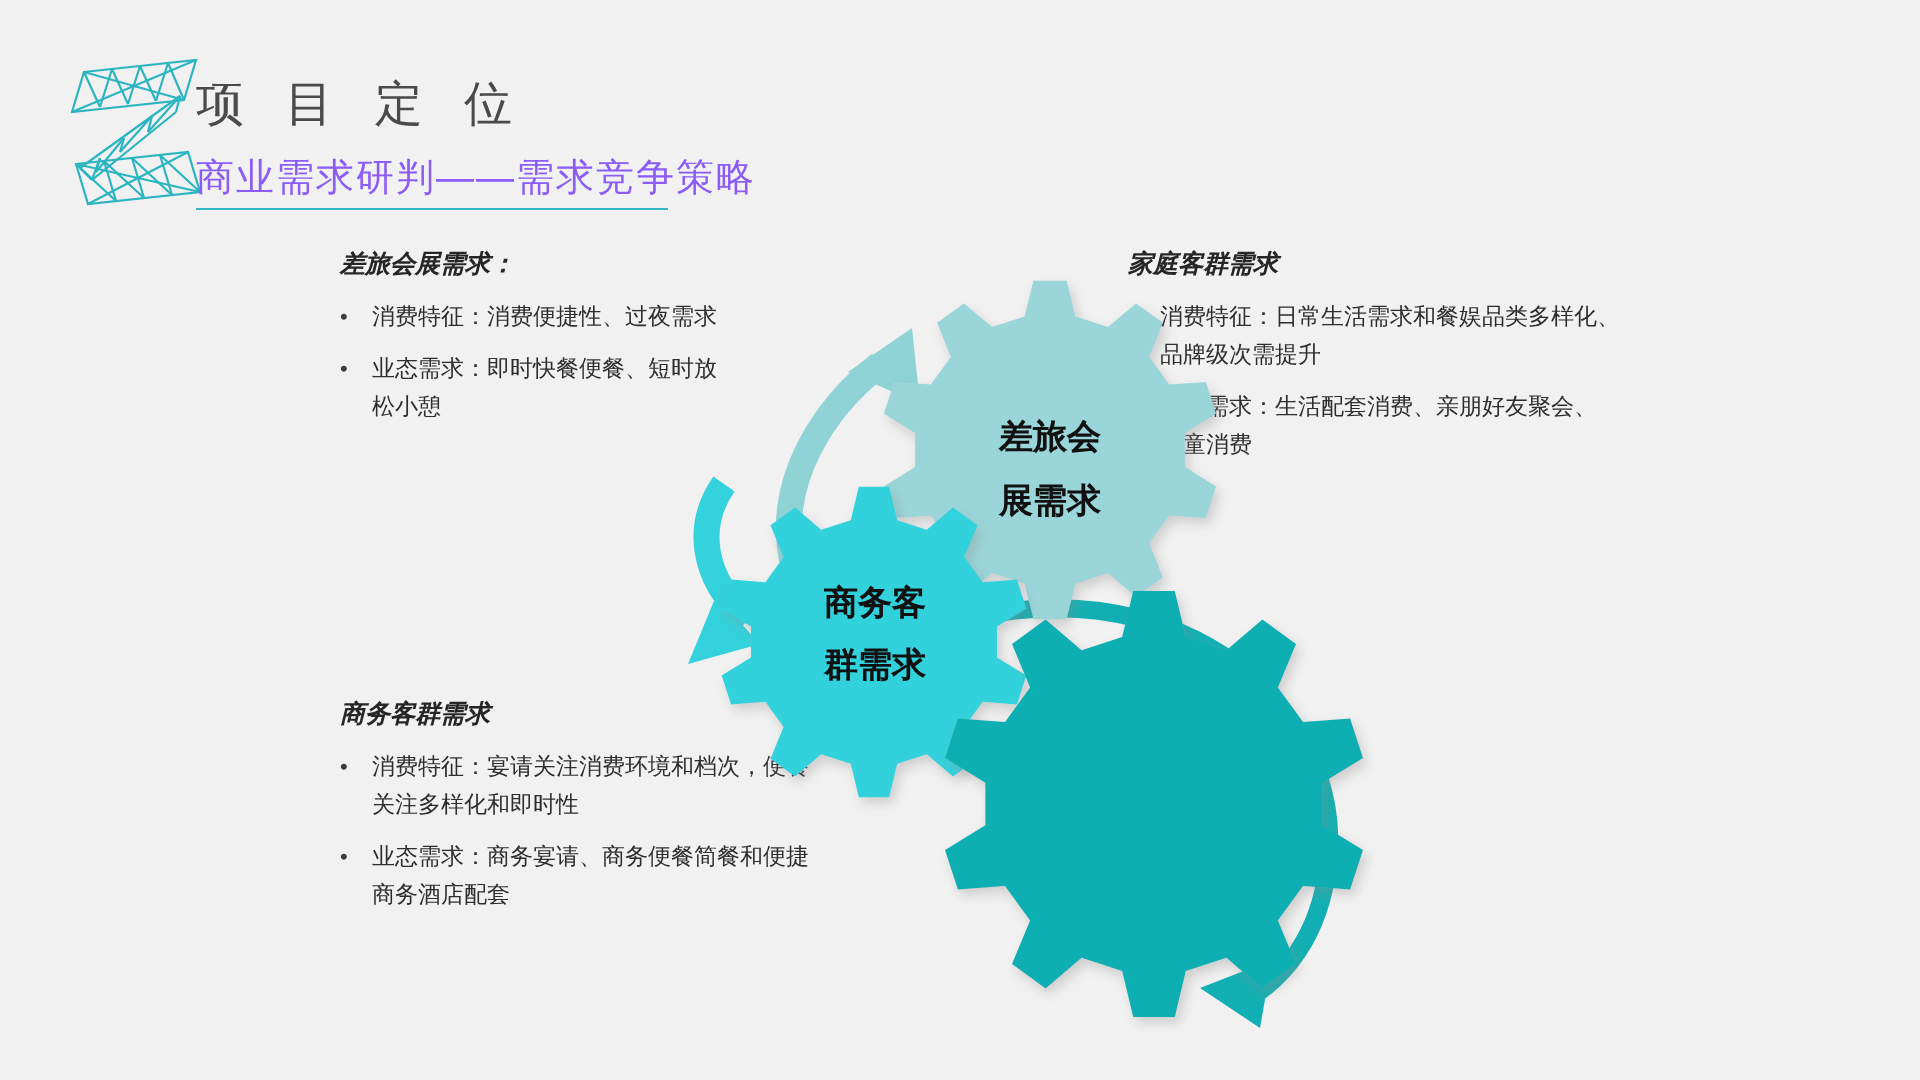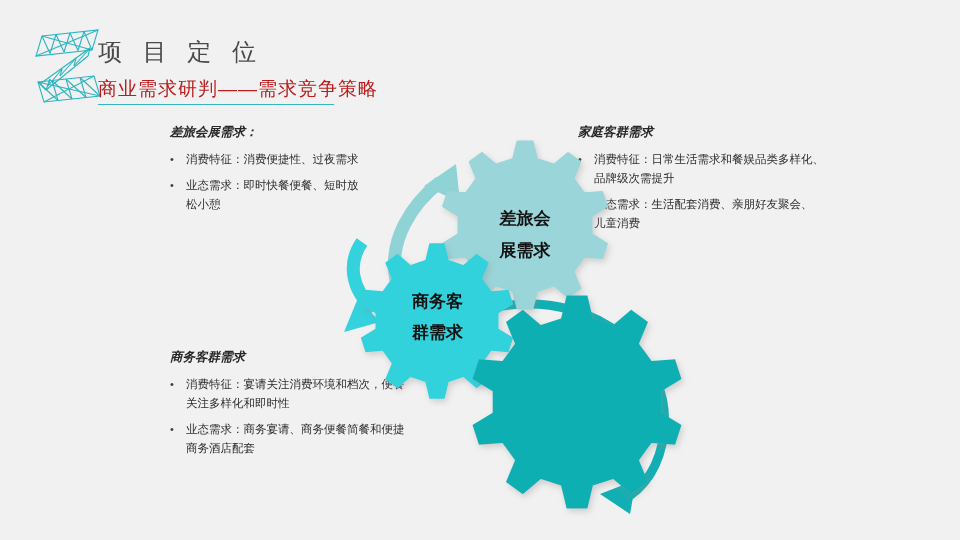--- a/index.html
+++ b/index.html
@@ -34,21 +34,21 @@
     letter-spacing: 7px;
     color: #4a4a4a;
     font-weight: 400;
     white-space: nowrap;
   }
   #title-sub {
     position: absolute;
     left: 82px; top: 76px;
     font-size: 19px;
     letter-spacing: 1px;
-    color: #b91c1c;
+    color: #8b5cf6;
     font-weight: 400;
     white-space: nowrap;
   }
   #title-rule {
     position: absolute;
     left: 82px; top: 104px;
     width: 236px; height: 1px;
     background: #35b7c4;
   }
 
@@ -74,21 +74,21 @@
     line-height: 19px;
     color: #3c3c3c;
   }
   .bullet-text {
     font-size: 11.5px;
     line-height: 19px;
     color: #2d2d2d;
     font-weight: 500;
   }
   #block-travel  { left: 170px; top: 124px; width: 225px; }
-  #block-family  { left: 578px; top: 124px; width: 290px; }
+  #block-family  { left: 564px; top: 124px; width: 290px; }
   #block-biz     { left: 170px; top: 349px; width: 320px; }
 
   
   #gear-stage {
     position: absolute;
     left: 300px; top: 120px;
     width: 420px; height: 410px;
   }
   #gear-stage svg { display: block; }
 

